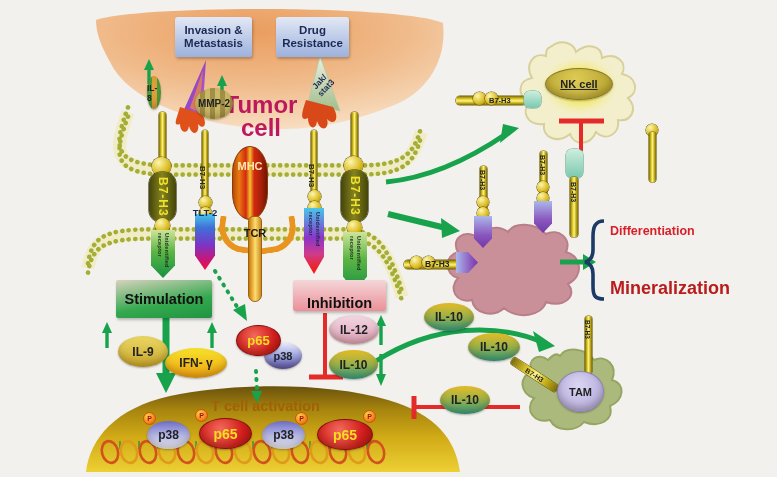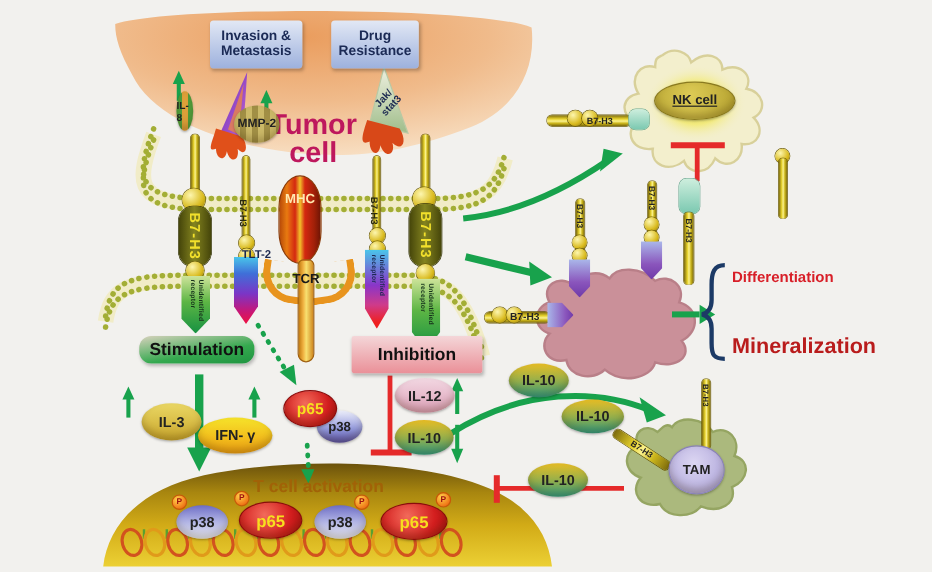--- a/index.html
+++ b/index.html
@@ -221,21 +221,21 @@
 <div class="ball" style="left:155px;top:218px;width:15px;height:15px;"></div>
 <div class="rarrow gr-arrow" style="left:151px;top:230px;width:24px;height:48px;">
   <span class="vtext rtext">Unidentified receptor</span>
     </div>
 
 <div class="rod" style="left:202px;top:130px;width:6px;height:86px;"></div>
 <div class="vtext abs" style="left:198px;top:166px;height:38px;font-size:8px;color:#2b2b10;">B7-H3</div>
 <div class="ball" style="left:199px;top:196px;width:13px;height:13px;"></div>
 <div class="ball" style="left:199px;top:207px;width:13px;height:13px;"></div>
 <div class="rarrow tlt-arrow" style="left:195px;top:214px;width:20px;height:56px;"></div>
-<div class="lbl" style="left:184px;top:207px;width:42px;font-size:9.5px;color:#1b2850;text-align:right;">TLT-2</div>
+<div class="lbl" style="left:184px;top:207px;width:42px;font-size:9.5px;color:#1b2850;text-align:center;">TLT-2</div>
 
 <div class="abs" style="left:232px;top:146px;width:36px;height:74px;border-radius:18px/27px;border:1px solid #8a3a08;box-sizing:border-box;
             background:linear-gradient(90deg,#b84a08,#e87a10 18%,#d42810 38%,#f2c12a 50%,#d42810 62%,#a02008 85%,#701505);
             display:flex;justify-content:center;">
   <span style="margin-top:13px;color:#ffe9b0;font-weight:bold;font-size:11px;">MHC</span>
 </div>
 <div class="abs" style="left:218px;top:218px;width:32px;height:28px;border-left:6px solid #e8941e;border-bottom:6px solid #e8941e;border-radius:0 0 0 26px;transform:rotate(8deg);"></div>
 <div class="abs" style="left:259px;top:218px;width:32px;height:28px;border-right:6px solid #e8941e;border-bottom:6px solid #e8941e;border-radius:0 0 26px 0;transform:rotate(-8deg);"></div>
 <div class="abs" style="left:248px;top:216px;width:14px;height:86px;border:1.5px solid #a06010;box-sizing:border-box;border-radius:7px 7px 10px 10px;
             background:linear-gradient(90deg,#c07a10,#f0b040 30%,#f8e070 52%,#d08820);"></div>
@@ -252,29 +252,29 @@
 <div class="rod" style="left:351px;top:112px;width:7px;height:52px;"></div>
 <div class="ball" style="left:344px;top:156px;width:19px;height:19px;"></div>
 <div class="b7big" style="left:341px;top:170px;width:27px;height:52px;">
   <span>B7-H3</span>
     </div>
 <div class="ball" style="left:347px;top:220px;width:15px;height:15px;"></div>
 <div class="rarrow gr-arrow" style="left:343px;top:232px;width:24px;height:60px;">
   <span class="vtext rtext">Unidentified receptor</span>
     </div>
 
-<div class="sbox" style="left:116px;top:280px;width:96px;height:23px;background:linear-gradient(170deg,#d8d2bd,#35a94f 60%,#1f9440);border-radius:10px;">
+<div class="sbox" style="left:116px;top:280px;width:96px;height:38px;background:linear-gradient(170deg,#d8d2bd,#35a94f 60%,#1f9440);">
   <span>Stimulation</span>
     </div>
-<div class="sbox" style="left:293px;top:280px;width:109px;height:31px;background:linear-gradient(180deg,#f4d6d8,#ea9098);">
+<div class="sbox" style="left:293px;top:280px;width:93px;height:31px;background:linear-gradient(180deg,#f4d6d8,#ea9098);align-items:flex-end;">
   <span>Inhibition</span>
     </div>
 
 <div class="pill" style="left:118px;top:336px;width:50px;height:31px;font-size:12px;background:linear-gradient(180deg,#ead764,#c9a62c);">
-  <span>IL-3</span>
+  <span>IL-9</span>
     </div>
 <div class="pill" style="left:165px;top:348px;width:62px;height:30px;font-size:12px;background:linear-gradient(180deg,#f6e32a,#efa012);">
   <span>IFN- γ</span>
     </div>
 <div class="pill" style="left:264px;top:342px;width:38px;height:27px;font-size:11px;background:linear-gradient(180deg,#eef0fb,#8f95da 60%,#5850a8);">
   <span>p38</span>
     </div>
 <div class="pill" style="left:236px;top:325px;width:45px;height:31px;font-size:13px;color:#f7df1e;border:1px solid #8a0c0c;box-sizing:border-box;
             background:radial-gradient(circle at 40% 35%,#f26a5a,#d41f1f 60%,#a80f0f);">
   <span>p65</span>

